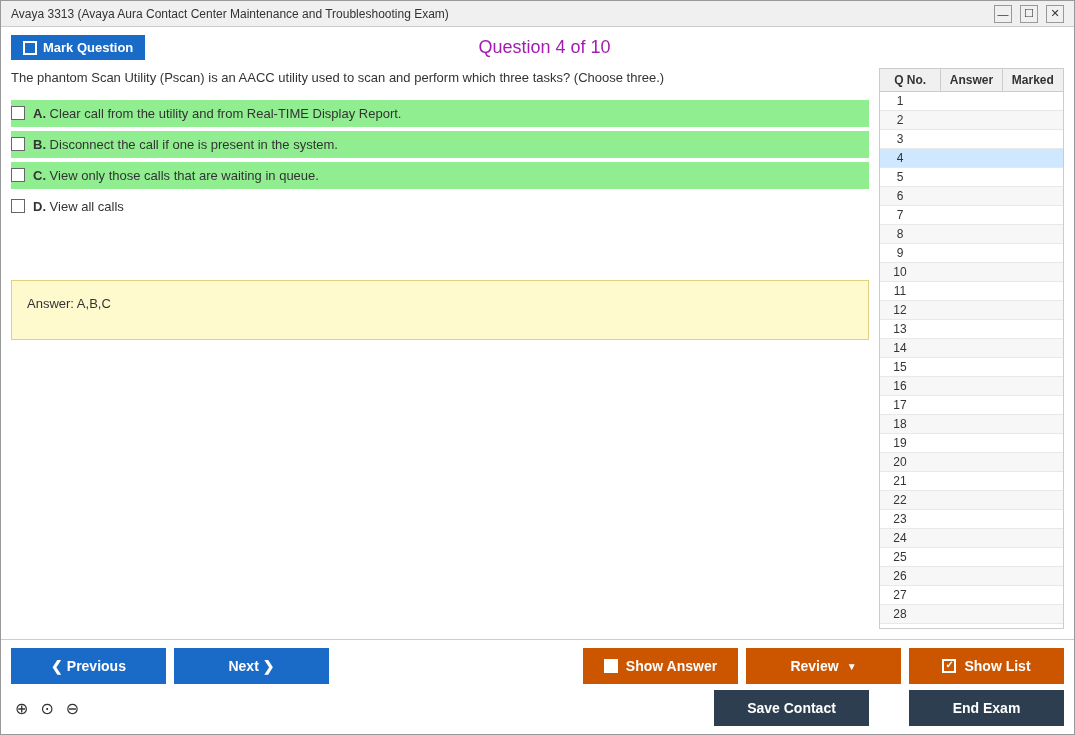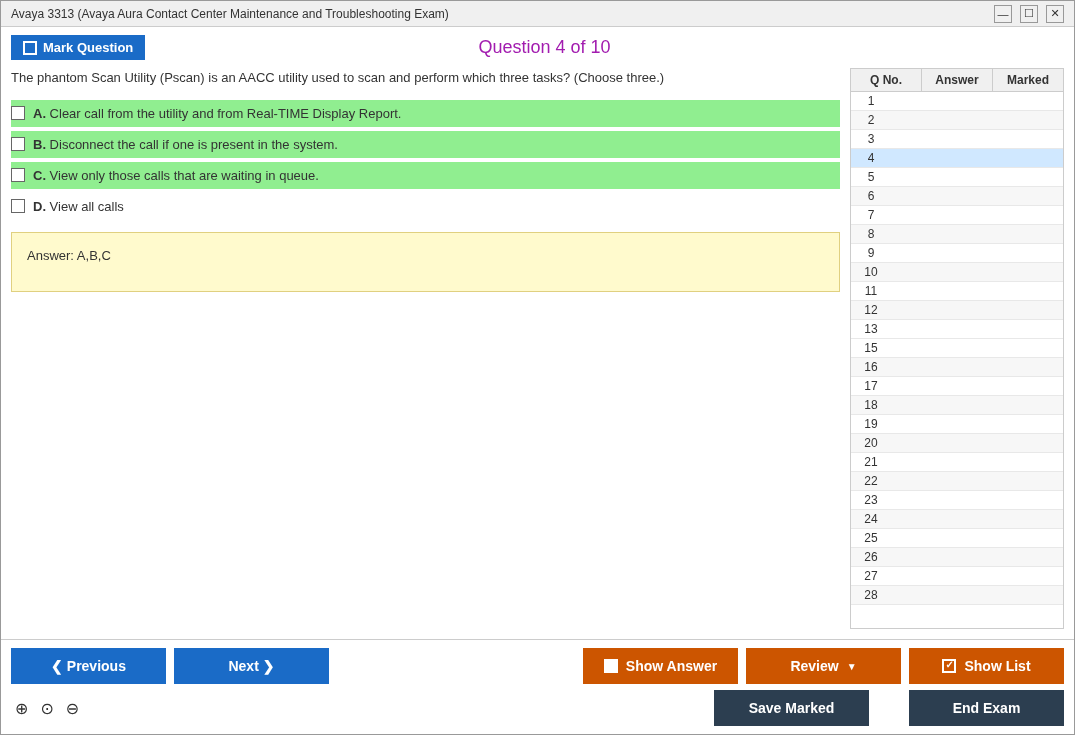--- a/index.html
+++ b/index.html
@@ -32,24 +32,24 @@
     
     .options { display: flex; flex-direction: column; gap: 4px; margin-bottom: 12px; }
     .option { display: flex; align-items: center; gap: 8px; padding: 6px 0; }
     .option.selected { background: #90EE90; }
     .option.unselected { background: transparent; }
     .option-checkbox { width: 14px; height: 14px; border: 1px solid #666; background: #fff; flex-shrink: 0; }
     .option-text { font-size: 13px; color: #333; }
     .option-text strong { font-weight: bold; }
 
     
-    .answer-box { background: #FFFACD; border: 1px solid #e0d080; padding: 15px; font-size: 13px; color: #333; min-height: 60px; }
-
-    
-    .side-panel { width: 214px; border: 1px solid #ccc; overflow: hidden; display: flex; flex-direction: column; }
+    .answer-box { background: #FFFACD; border: 1px solid #e0d080; padding: 15px; font-size: 13px; color: #333; min-height: 60px; margin-top: 48px; }
+
+    
+    .side-panel { width: 185px; border: 1px solid #ccc; overflow: hidden; display: flex; flex-direction: column; }
     .side-panel-header { display: flex; background: #f0f0f0; border-bottom: 1px solid #ccc; }
     .side-panel-header-col { flex: 1; text-align: center; padding: 4px 2px; font-size: 12px; font-weight: bold; color: #333; border-right: 1px solid #ccc; }
     .side-panel-header-col:last-child { border-right: none; }
     .side-panel-body { flex: 1; overflow-y: auto; }
     .q-row { display: flex; align-items: center; height: 19px; border-bottom: 1px solid #e8e8e8; }
     .q-row.alt { background: #f7f7f7; }
     .q-row.current { background: #d0e8ff; }
     .q-row-num { width: 40px; text-align: center; font-size: 12px; color: #333; }
     .q-row-answer { flex: 1; text-align: center; font-size: 12px; color: #333; }
     .q-row-marked { flex: 1; text-align: center; font-size: 12px; color: #333; }
@@ -207,20 +207,25 @@
             <div class="q-row alt">
       <span class="q-row-num">12</span>
       <span class="q-row-answer"></span>
       <span class="q-row-marked"></span>
     </div>
             <div class="q-row">
       <span class="q-row-num">13</span>
       <span class="q-row-answer"></span>
       <span class="q-row-marked"></span>
     </div>
+            <div class="q-row alt">
+      <span class="q-row-num">14</span>
+      <span class="q-row-answer"></span>
+      <span class="q-row-marked"></span>
+    </div>
             <div class="q-row">
       <span class="q-row-num">15</span>
       <span class="q-row-answer"></span>
       <span class="q-row-marked"></span>
     </div>
             <div class="q-row alt">
       <span class="q-row-num">16</span>
       <span class="q-row-answer"></span>
       <span class="q-row-marked"></span>
     </div>
@@ -315,20 +320,20 @@
       </button>
     </div>
     <div class="btn-row">
       <div class="zoom-row">
         <button class="zoom-btn">⊕</button>
         <button class="zoom-btn">⊙</button>
         <button class="zoom-btn">⊖</button>
       </div>
       <div class="btn-spacer"></div>
       <button class="save-btn">
-        <span>Save Marked</span>
+        <span>Save Contact</span>
       </button>
       <button class="end-btn">
         <span>End Exam</span>
       </button>
     </div>
   </div>
 </div>
 
 </body></html>

